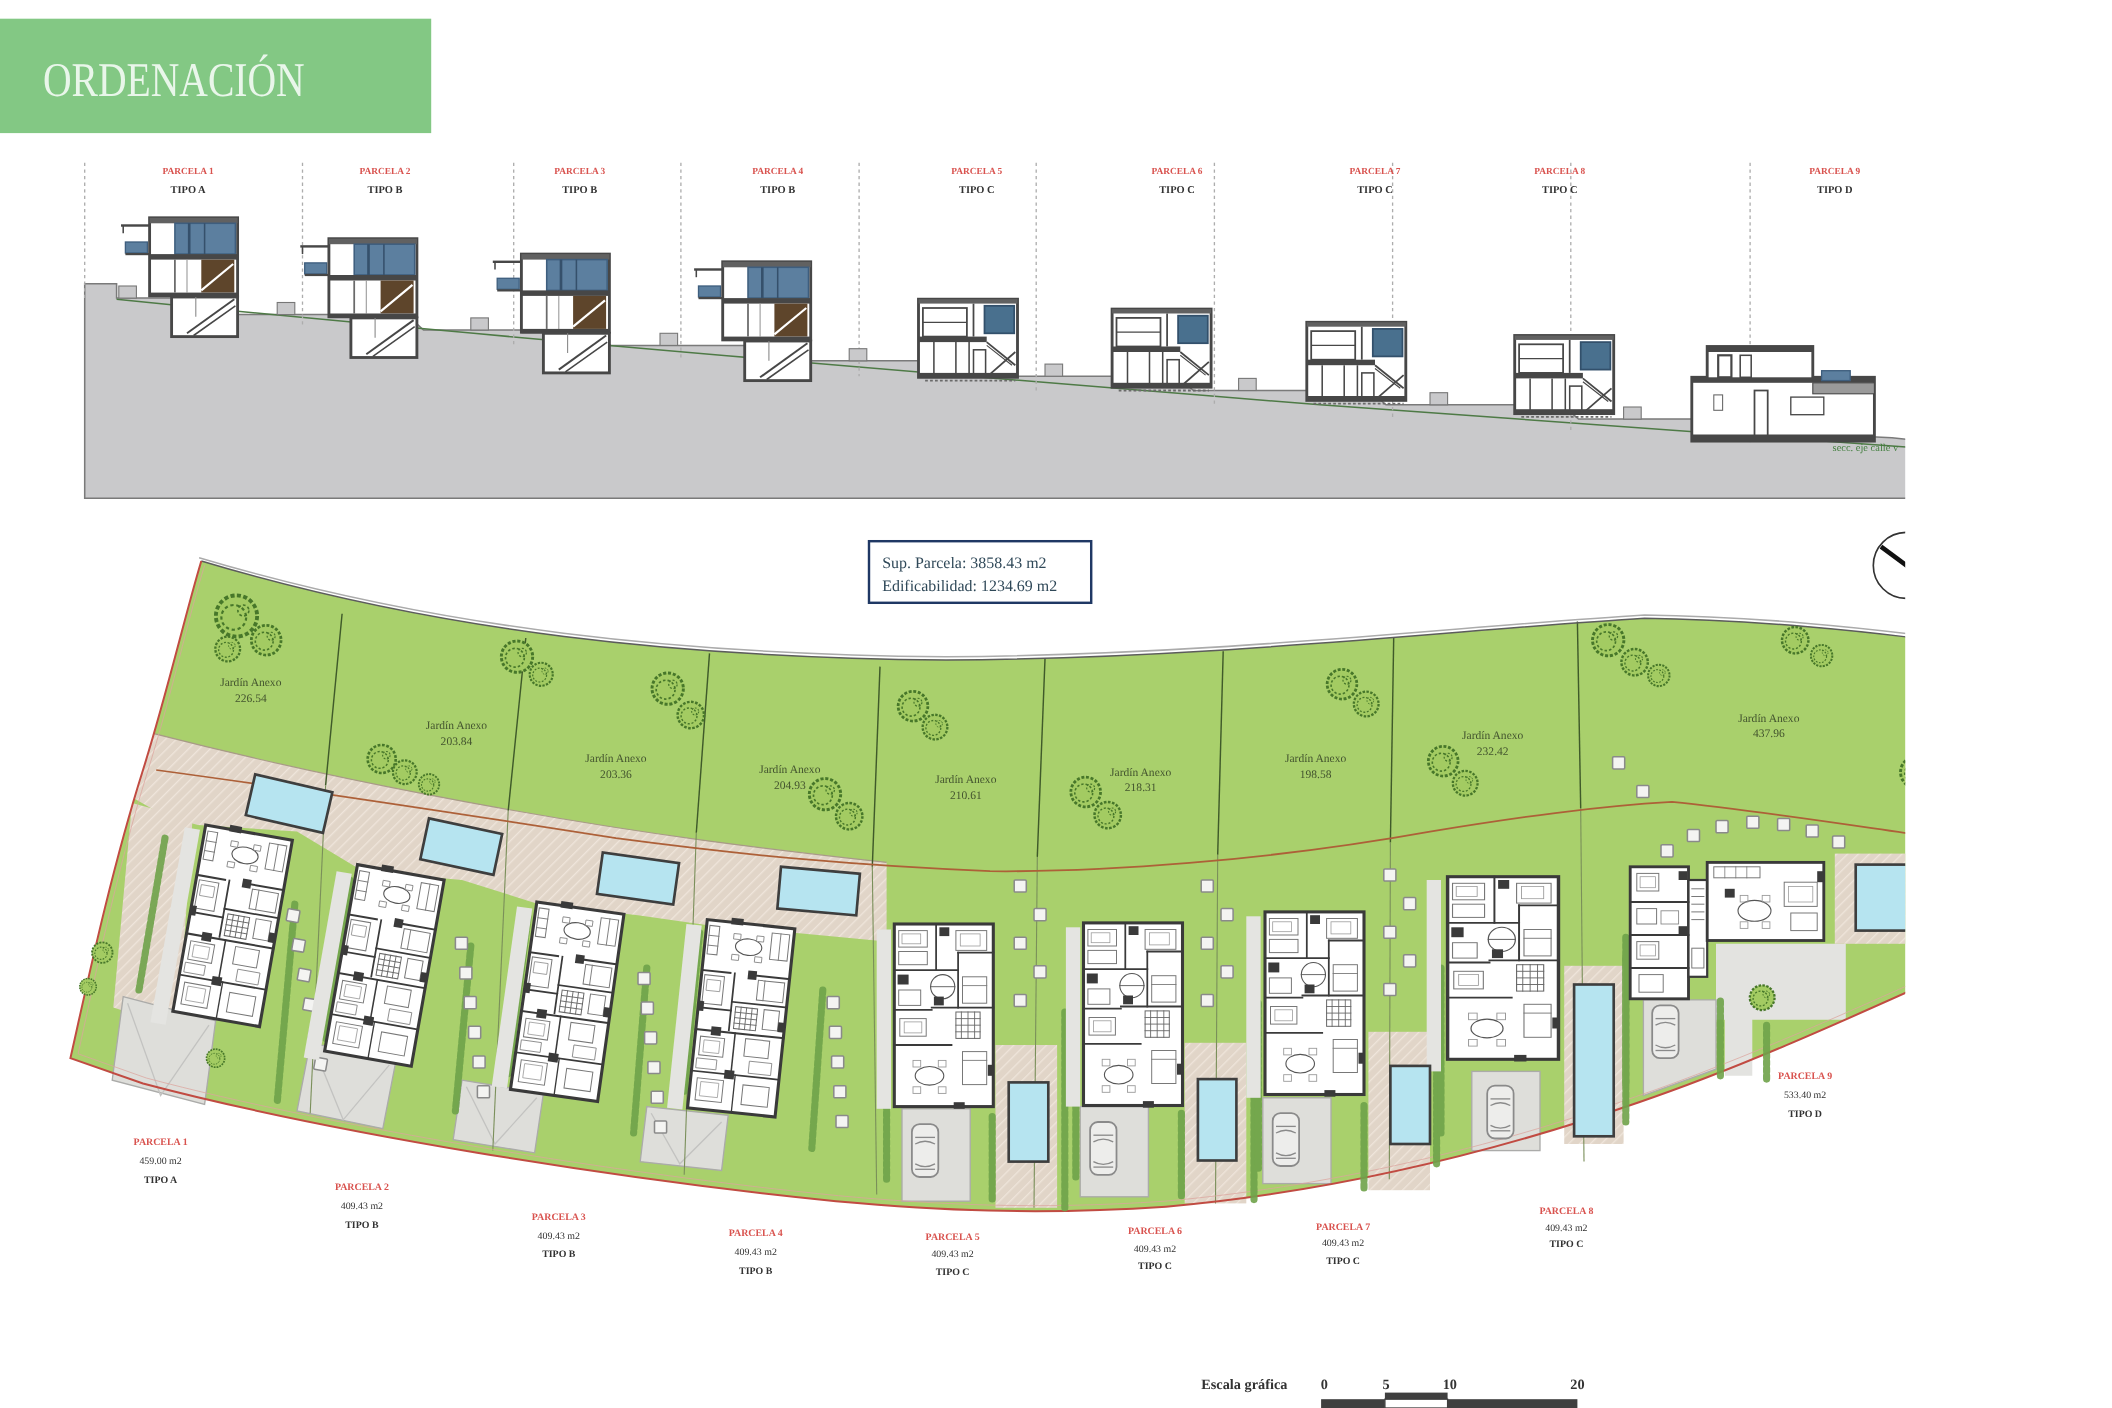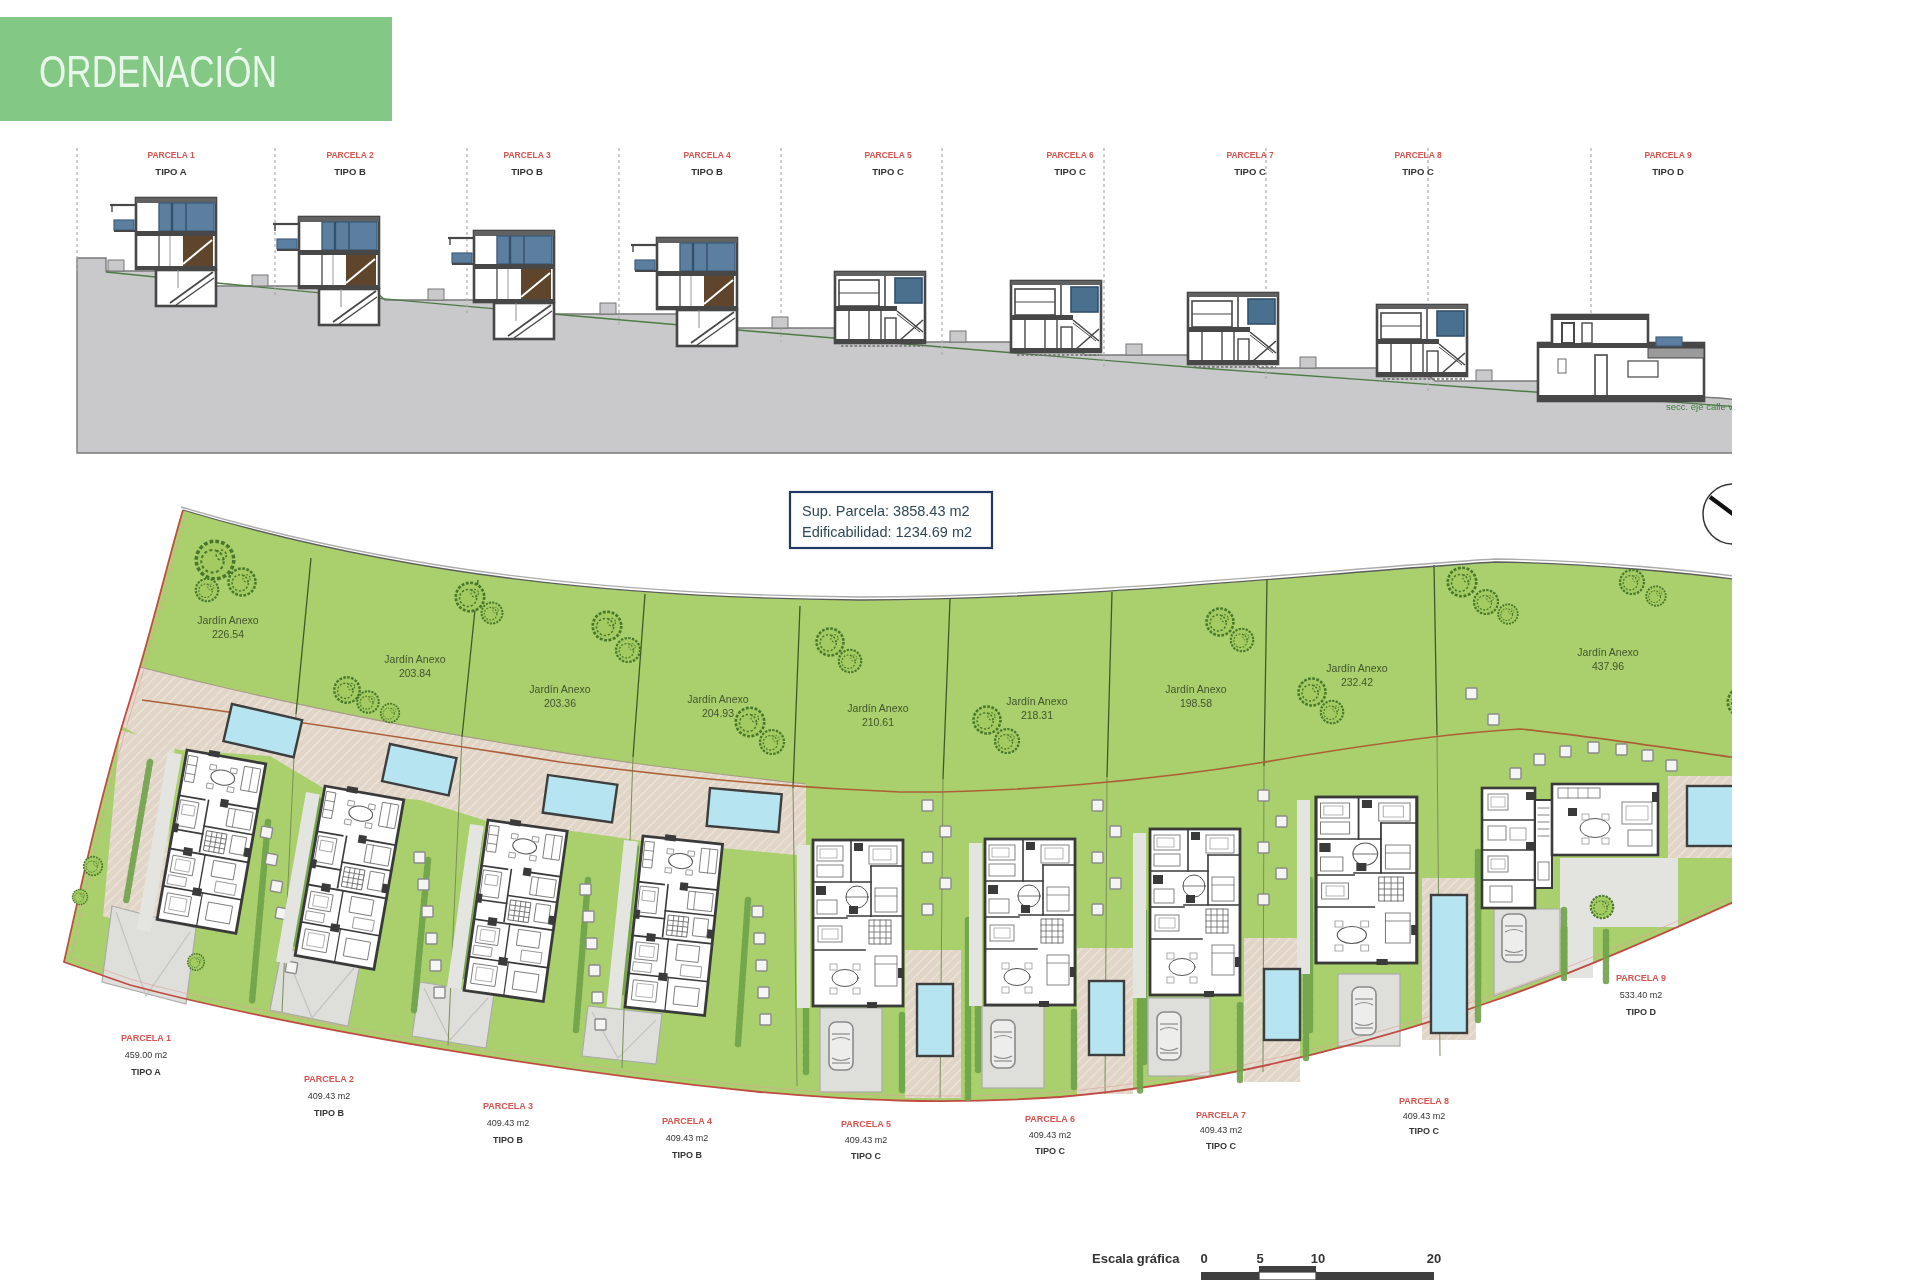--- a/index.html
+++ b/index.html
@@ -1,17 +1,17 @@
 <!DOCTYPE html>
 <html><head>
 <meta charset="utf-8">
 <style>
   html,body{margin:0;padding:0;background:#fff;}
   #page{width:1732px;height:1280px;position:relative;overflow:hidden;background:#fff;
-        font-family:Liberation Sans, sans-serif;}
+        font-family:Liberation Serif, serif;}
   svg{position:absolute;top:0;left:0;}
 </style>
 </head>
 <body>
 <div id="page">
 <svg width="1920" height="1280" viewBox="0 0 1920 1280">
 <defs>
 <pattern id="hatch" width="7" height="7" patternTransform="rotate(45)" patternUnits="userSpaceOnUse">
   <rect width="7" height="7" fill="#E1D5C8"></rect>
   <line x1="0.6" y1="0" x2="0.6" y2="7" stroke="#EFE5DB" stroke-width="1.2"></line>

